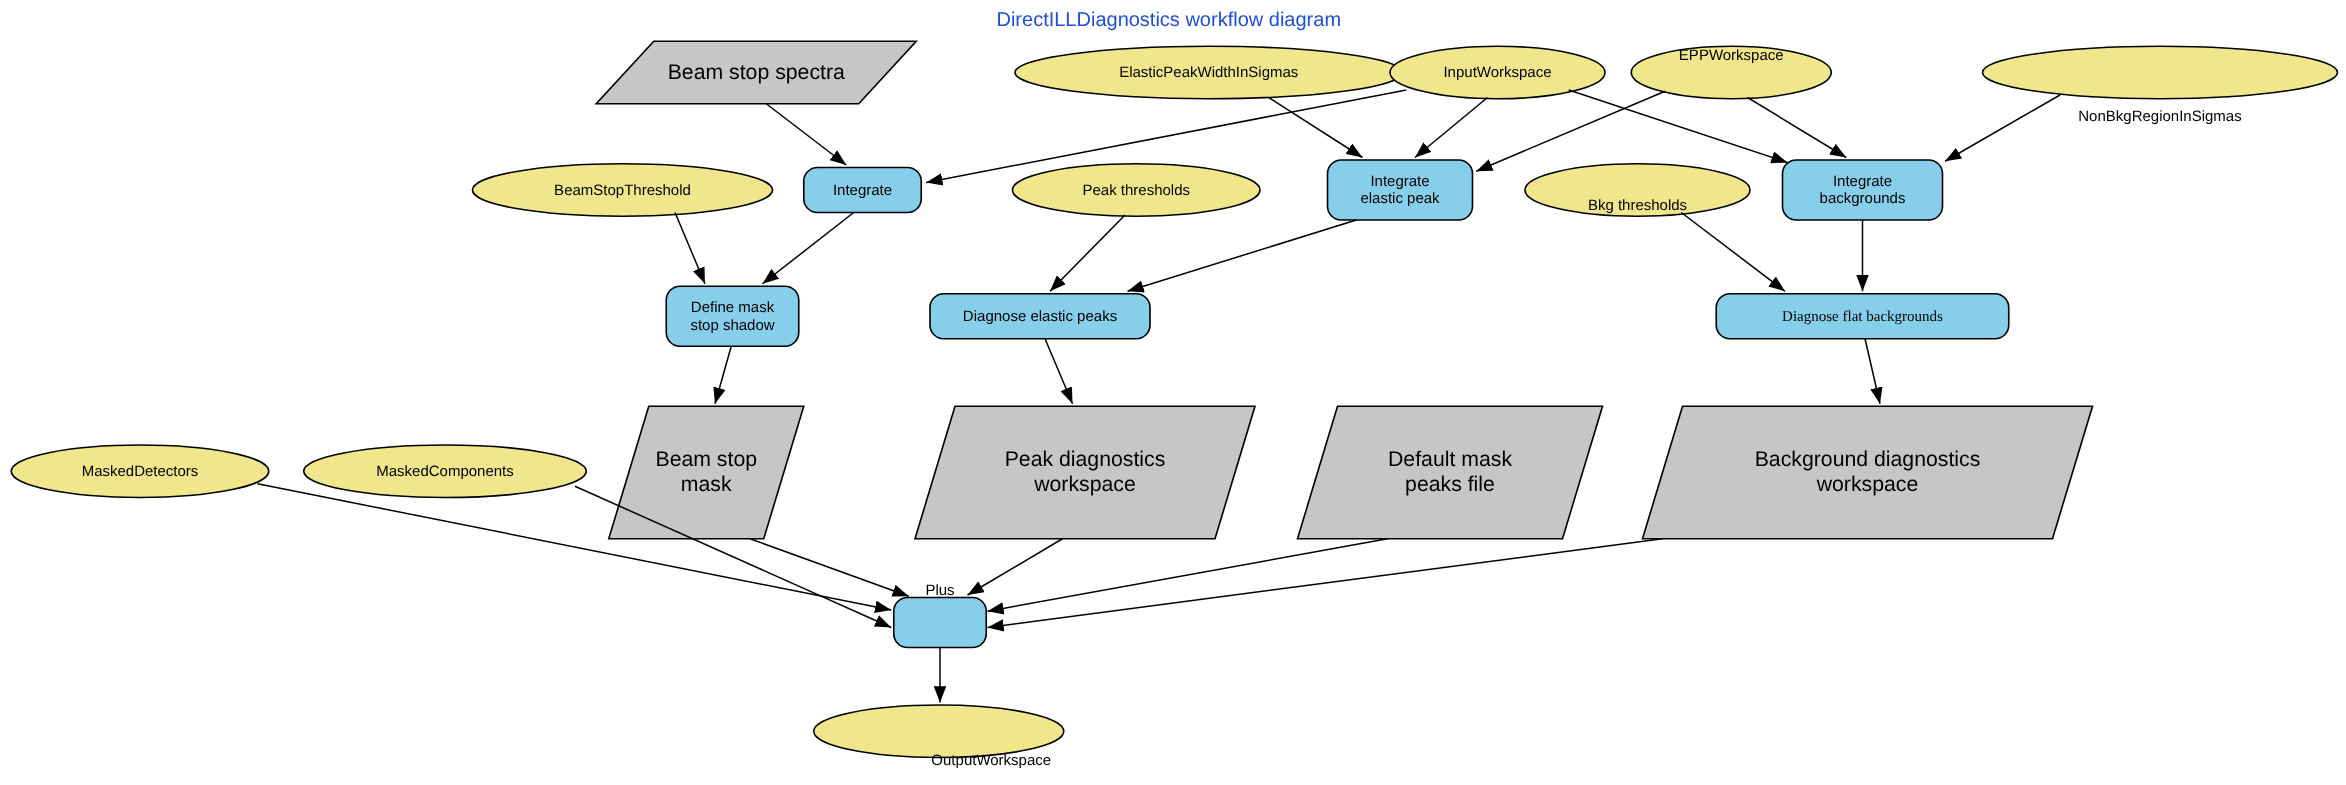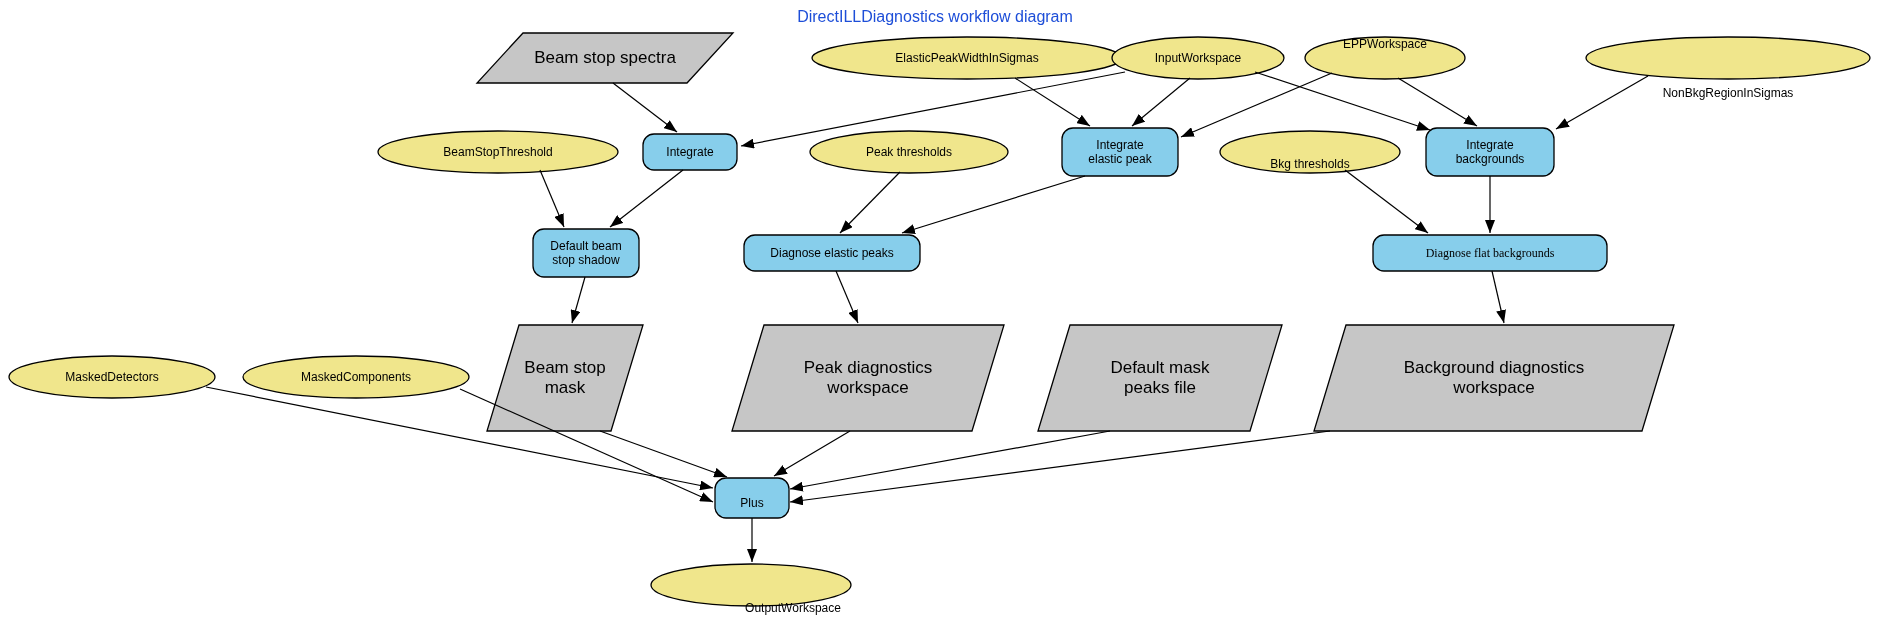--- a/index.html
+++ b/index.html
@@ -89,30 +89,30 @@
       <div class="node-label" style="left: 1385px; top: 44px;">EPPWorkspace</div>
       <div class="node-label" style="left: 1728px; top: 58px; margin-top: 35px;">NonBkgRegionInSigmas</div>
       <div class="node-label" style="left: 498px; top: 152px;">BeamStopThreshold</div>
       <div class="node-label" style="left: 690px; top: 152px;">Integrate</div>
       <div class="node-label" style="left: 909px; top: 152px;">Peak thresholds</div>
       <div class="node-label" style="left: 1120px; top: 152px;">Integrate
 elastic peak</div>
       <div class="node-label" style="left: 1310px; top: 152px; margin-top: 12px;">Bkg thresholds</div>
       <div class="node-label" style="left: 1490px; top: 152px;">Integrate
 backgrounds</div>
-      <div class="node-label" style="left: 586px; top: 253px;">Default beam
+      <div class="node-label" style="left: 586px; top: 253px;">Define mask
 stop shadow</div>
       <div class="node-label" style="left: 832px; top: 253px; text-align: center;">Diagnose elastic peaks</div>
       <div class="node-label" style="left: 1490px; top: 253px; font-family: Liberation Serif, serif;">Diagnose flat backgrounds</div>
       <div class="node-label" style="left: 112px; top: 377px;">MaskedDetectors</div>
       <div class="node-label" style="left: 356px; top: 377px;">MaskedComponents</div>
       <div class="node-label serif" style="left: 565px; top: 378px;">Beam stop
 mask</div>
       <div class="node-label serif" style="left: 868px; top: 378px;">Peak diagnostics
 workspace</div>
       <div class="node-label serif" style="left: 1160px; top: 378px;">Default mask
 peaks file</div>
       <div class="node-label serif" style="left: 1494px; top: 378px;">Background diagnostics
 workspace</div>
-      <div class="node-label" style="left: 752px; top: 503px;">Plus</div>
+      <div class="node-label" style="left: 752px; top: 472px;">Plus</div>
       <div class="node-label" style="left: 751px; top: 608px; margin-left: 42px;">OutputWorkspace</div>
     </div>
 </div>
 
 </body></html>

